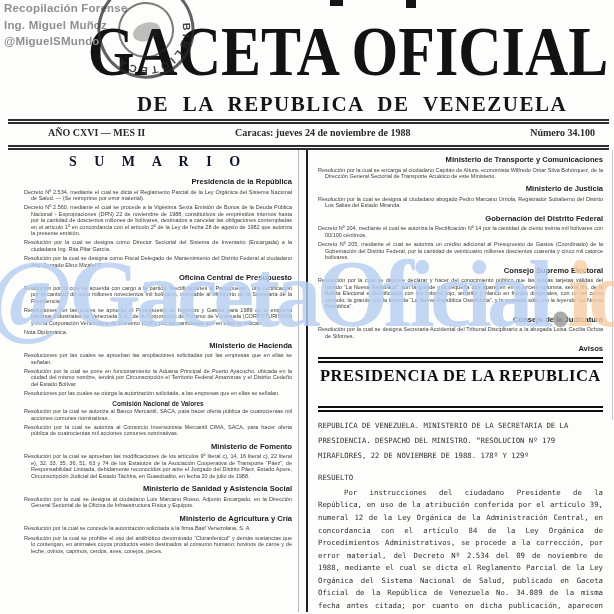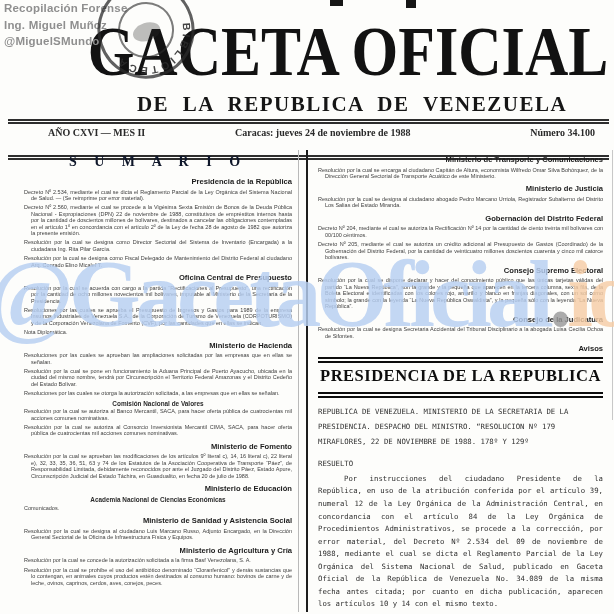--- a/index.html
+++ b/index.html
@@ -12,41 +12,41 @@
   .stamp{position:absolute;left:96px;top:-20px;width:100px;height:100px;z-index:8;
     transform:rotate(-18deg);opacity:.88;}
   .gazette-title{position:absolute;top:16px;left:86px;width:524px;z-index:2;
     font-weight:bold;font-size:60px;line-height:1;white-space:nowrap;text-align:center;
     transform:scaleY(1.18);transform-origin:top;letter-spacing:0;color:#121212;}
   .gazette-subtitle{position:absolute;top:92px;left:96px;width:512px;z-index:2;
     font-weight:bold;font-size:21px;text-align:center;letter-spacing:1.5px;word-spacing:7px;color:#161616;}
   .dateband{position:absolute;top:119px;left:8px;right:5px;z-index:2;
     border-top:5px double #2e2e2e;border-bottom:5px double #2e2e2e;
     display:flex;justify-content:space-between;align-items:center;
-    padding:3px 14px 17px 40px;font-weight:bold;font-size:10px;color:#2a2a2a;}
+    padding:3px 14px 7px 40px;font-weight:bold;font-size:10px;color:#2a2a2a;}
   .dateband .mid{margin-left:-30px;}
   
   .columns{position:absolute;top:150px;left:10px;right:5px;bottom:2px;display:flex;z-index:2;}
   .col-left{width:288px;overflow:hidden;padding:0 6px 0 14px;box-sizing:border-box;}
   .col-divider{width:10px;border-left:1px solid #b9b9b9;border-right:2px solid #1d1d1d;
     box-sizing:border-box;margin-right:2px;}
   .col-right{flex:1;overflow:hidden;padding:0 6px 0 8px;box-sizing:border-box;}
   .sumario-title{text-align:center;font-weight:bold;font-size:14px;letter-spacing:7px;
     margin:4px 0 7px;color:#0f172a;}
   .toc-heading{font-family:"Liberation Sans",sans-serif;font-weight:bold;font-size:7.6px;
     text-align:right;margin:5px 0 2.5px;color:#1c1c1c;}
   .toc-subheading{font-family:"Liberation Sans",sans-serif;font-weight:bold;font-size:6.4px;
     text-align:center;margin:3px 0 1.5px;color:#2a2a2a;}
   .toc-item{font-family:"Liberation Sans",sans-serif;font-size:5.5px;line-height:1.18;
     text-align:justify;margin:0 0 2.8px;padding-left:7px;text-indent:-7px;color:#3d3d3d;}
   
   .presi{margin-top:4px;}
   .rule-heavy{height:7px;background:linear-gradient(to bottom,#0c0c0c 0 2px,#fdfdfb 2px 4px,#0c0c0c 4px 6px,#fdfdfb 6px 7px);}
   .presi-header{font-weight:bold;font-size:16.5px;letter-spacing:.5px;color:#0e0e0e;
-    padding:2px 2px 6px;white-space:nowrap;text-align:center;}
+    padding:2px 2px 20px;white-space:nowrap;}
   .res{font-family:"DejaVu Sans Mono",monospace;color:#2f2f2f;}
   .res-headline{font-size:7.3px;line-height:2.05;white-space:nowrap;}
   .res-label{font-size:7.3px;text-align:left;margin:9px 0 5px;}
   .res-para{font-size:7.3px;line-height:1.72;text-align:justify;text-indent:26px;margin:0 0 5px;}
   
   .wm{position:absolute;top:238px;left:-12px;width:650px;z-index:6;pointer-events:none;
     font-family:"Liberation Serif",serif;font-weight:bold;font-size:96px;letter-spacing:-5px;
     white-space:nowrap;opacity:.82;transform:scaleX(.96);transform-origin:left;}
   .wm .blue{color:#b7cff2;}
   .wm .dot{color:#9a9a9a;}
@@ -119,25 +119,20 @@
             <p class="toc-item">Resoluciones por las cuales se otorga la autorización solicitada, a las empresas que en ellas se señalan.</p>
             <p class="toc-subheading">Comisión Nacional de Valores</p>
             <p class="toc-item">Resolución por la cual se autoriza al Banco Mercantil, SACA, para hacer oferta pública de cuatrocientas mil acciones comunes nominativas.</p>
             <p class="toc-item">Resolución por la cual se autoriza al Consorcio Inversionista Mercantil CIMA, SACA, para hacer oferta pública de cuatrocientas mil acciones comunes nominativas.</p>
           </div>
           <div>
             <div class="toc-heading">Ministerio de Fomento</div>
             <p class="toc-item">Resolución por la cual se aprueban las modificaciones de los artículos 9º literal c), 14, 16 literal c), 22 literal e), 32, 33, 35, 36, 51, 63 y 74 de los Estatutos de la Asociación Cooperativa de Transporte “Páez”, de Responsabilidad Limitada, debidamente reconocidos por ante el Juzgado del Distrito Páez, Estado Apure, Circunscripción Judicial del Estado Táchira, en Guasdualito, en fecha 20 de julio de 1988.</p>
           </div>
           <div>
-            <div class="toc-heading">Ministerio de Educación</div>
-            <p class="toc-subheading">Academia Nacional de Ciencias Económicas</p>
-            <p class="toc-item">Comunicados.</p>
-          </div>
-          <div>
             <div class="toc-heading">Ministerio de Sanidad y Asistencia Social</div>
             <p class="toc-item">Resolución por la cual se designa al ciudadano Luis Marcano Russo, Adjunto Encargado, en la Dirección General Sectorial de la Oficina de Infraestructura Física y Equipos.</p>
           </div>
           <div>
             <div class="toc-heading">Ministerio de Agricultura y Cría</div>
             <p class="toc-item">Resolución por la cual se concede la autorización solicitada a la firma Basf Venezolana, S. A.</p>
             <p class="toc-item">Resolución por la cual se prohíbe el uso del antibiótico denominado “Cloranfenicol” y demás sustancias que lo contengan, en animales cuyos productos estén destinados al consumo humano: bovinos de carne y de leche, ovinos, caprinos, cerdos, aves, conejos, peces.</p>
           </div>
         </div>
     </div>

